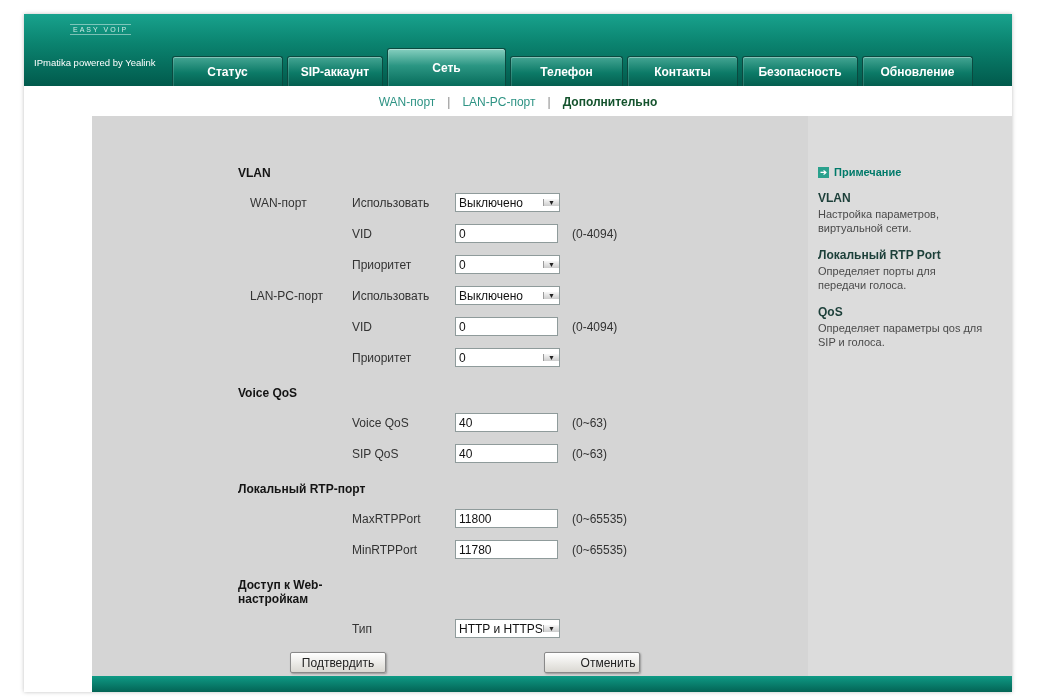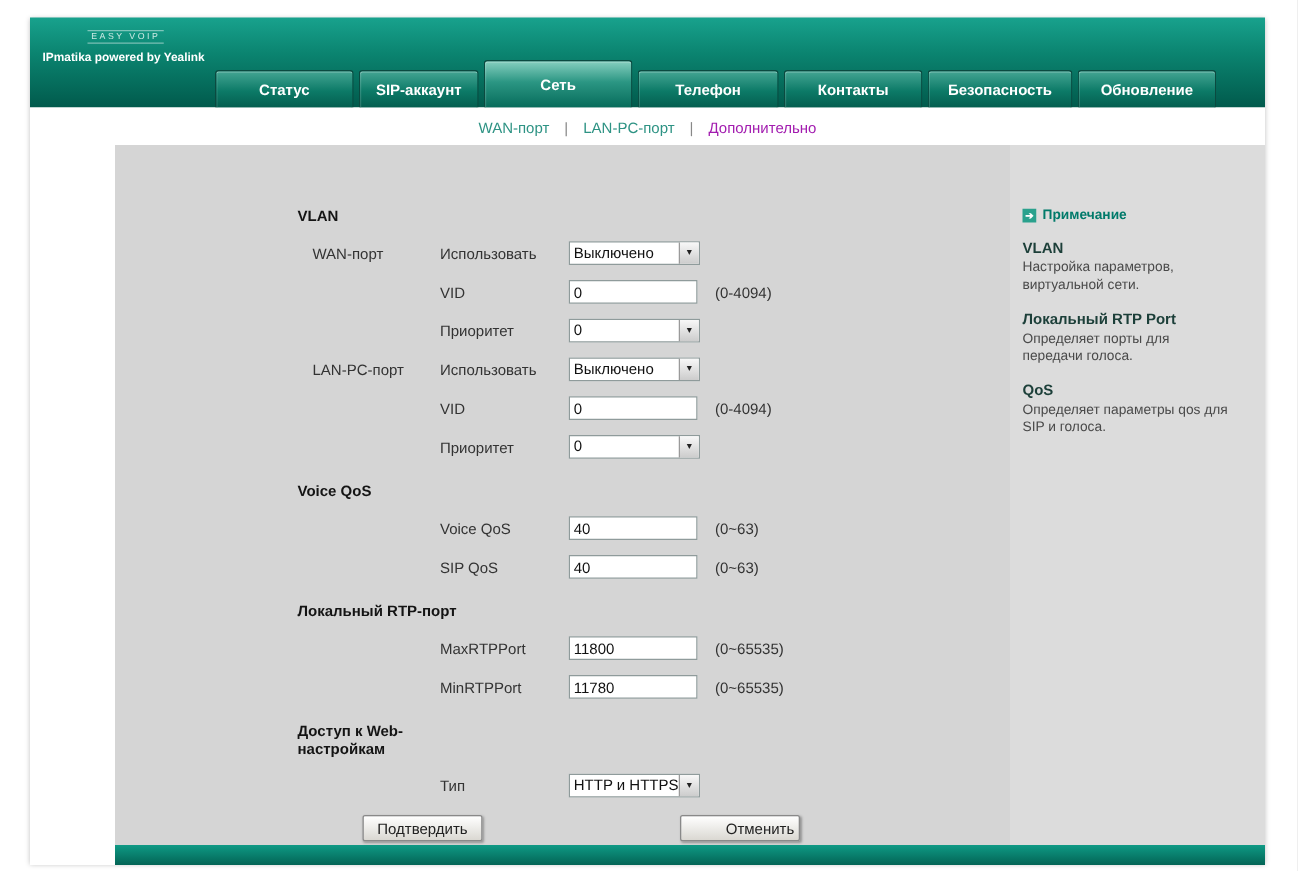--- a/index.html
+++ b/index.html
@@ -6,50 +6,50 @@
   body { width:1038px; height:697px; background:#ffffff; font-family:"Liberation Sans", sans-serif; overflow:hidden; }
   .page { position:relative; width:1038px; height:697px; background:#ffffff; }
   .window { position:absolute; left:24px; top:14px; width:988px; height:678px; box-shadow:0 0 4px rgba(0,0,0,.25); }
 
   
   .header { position:relative; height:74px; background:linear-gradient(180deg,#18a28d 0%,#0b8470 40%,#015a4c 100%); border-bottom:2px solid #ffffff; }
   .logo-panel { position:absolute; left:0; top:0; width:148px; height:74px; background:linear-gradient(180deg,#0e4c42,#136essor 100%); background:linear-gradient(180deg,#0e4c42,#13635
 4); color:#fff; padding:4px 0 0 10px; }
   .logo { font-size:27px; font-weight:bold; font-style:italic; line-height:28px; letter-spacing:-1px; }
   .logo-sub { font-size:7px; letter-spacing:2px; color:#cdeae4; margin:-2px 0 0 36px; border-top:1px solid rgba(255,255,255,.45); border-bottom:1px solid rgba(255,255,255,.45); display:inline-block; padding:1px 3px; }
-  .tagline { font-size:9.5px; font-weight:bold; color:#ffffff; margin-top:5px; white-space:nowrap; }
+  .tagline { font-size:9.5px; font-weight:normal; color:#ffffff; margin-top:21px; white-space:nowrap; }
 
   .tabs { position:absolute; left:148px; right:0; bottom:0; display:flex; align-items:flex-end; gap:4px; }
   .tab { height:30px; border:1px solid #0b4a40; border-bottom:none; border-radius:3px 3px 0 0; background:linear-gradient(180deg,#44a593 0%,#0c7a67 55%,#045e4f 100%); color:#fff; font-weight:bold; font-size:12px; display:flex; align-items:center; justify-content:center; box-shadow:inset 0 1px 0 rgba(255,255,255,.35), inset 1px 0 0 rgba(255,255,255,.15); cursor:pointer; }
   .tab.active { height:38px; background:linear-gradient(180deg,#86cfbf 0%,#2b9683 45%,#076c5b 100%); }
 
   
   .subnav { height:28px; background:#ffffff; display:flex; align-items:center; justify-content:center; gap:12px; font-size:12px; }
   .subnav .link { color:#2e9384; cursor:pointer; }
   .subnav .sep { color:#888888; }
-  .subnav .active { color:#a21caf; font-weight:normal; cursor:default; }
+  .subnav .active { color:#14532d; font-weight:bold; cursor:default; }
 
   
   .bodyrow { display:flex; height:560px; }
   .gutter { width:68px; background:#ffffff; }
   .panel { width:716px; background:#d5d5d5; padding:50px 0 0 146px; }
   .sidebar { width:204px; background:#dcdcdc; padding:50px 18px 0 10px; font-size:11px; }
 
   
   .sec-title { font-weight:bold; font-size:12px; color:#141414; margin:13px 0 7px 0; }
   .sec-title.first { margin-top:0; }
   .sec-title.narrow { width:132px; line-height:14px; }
   .frow { display:flex; align-items:center; height:31px; font-size:12px; color:#333333; }
   .c-group { width:114px; padding-left:12px; }
   .c-label { width:103px; }
   .c-control { width:107px; }
   .c-hint { margin-left:10px; color:#333333; white-space:nowrap; }
 
   .tin { width:103px; height:19px; border:1px solid #8f9b9b; font-size:12px; font-family:"Liberation Sans",sans-serif; padding:0 3px; background:#ffffff; color:#111; }
-  .select { width:105px; height:19px; border:1px solid #8f9b9b; background:#ffffff; display:flex; cursor:pointer; }
+  .select { width:105px; height:19px; border:1px solid #8f9b9b; background:#ffffff; display:flex; cursor:pointer;align-items:center; }
   .sel-val { flex:1; font-size:12px; padding:1px 3px; overflow:hidden; white-space:nowrap; color:#111; }
   .sel-btn { width:16px; background:linear-gradient(#f8f8f8,#cccccc); border-left:1px solid #9a9a9a; font-size:7px; display:flex; align-items:center; justify-content:center; color:#222; }
 
   .btn-row { position:relative; height:26px; margin-top:8px; }
   .btn { position:absolute; top:0; height:21px; background:linear-gradient(#ffffff,#dad8d2); border:1px solid #898989; border-radius:2px; font-size:12px; font-family:"Liberation Sans",sans-serif; color:#222222; box-shadow:1px 1px 2px rgba(0,0,0,.3); cursor:pointer; }
   .btn.submit { left:52px; width:96px; }
   .btn.cancel { left:306px; width:96px;padding-left:32px; }
 
   
   .note-title { display:flex; align-items:center; gap:5px; color:#007a6a; font-weight:bold; font-size:11px; }

